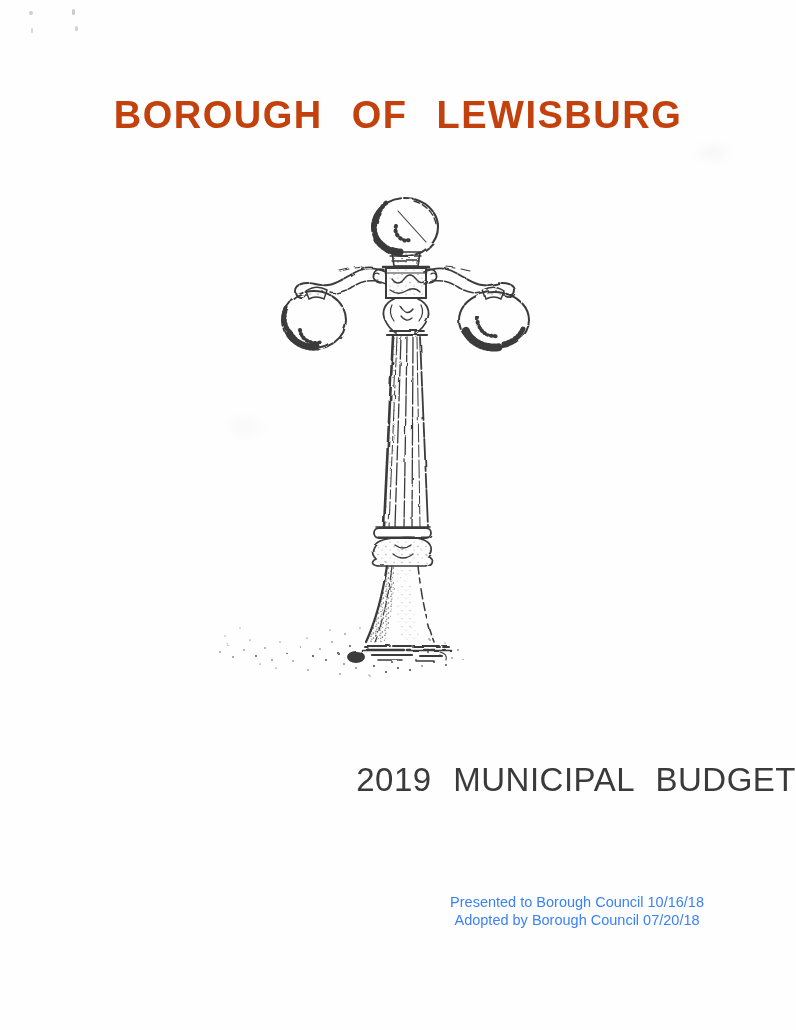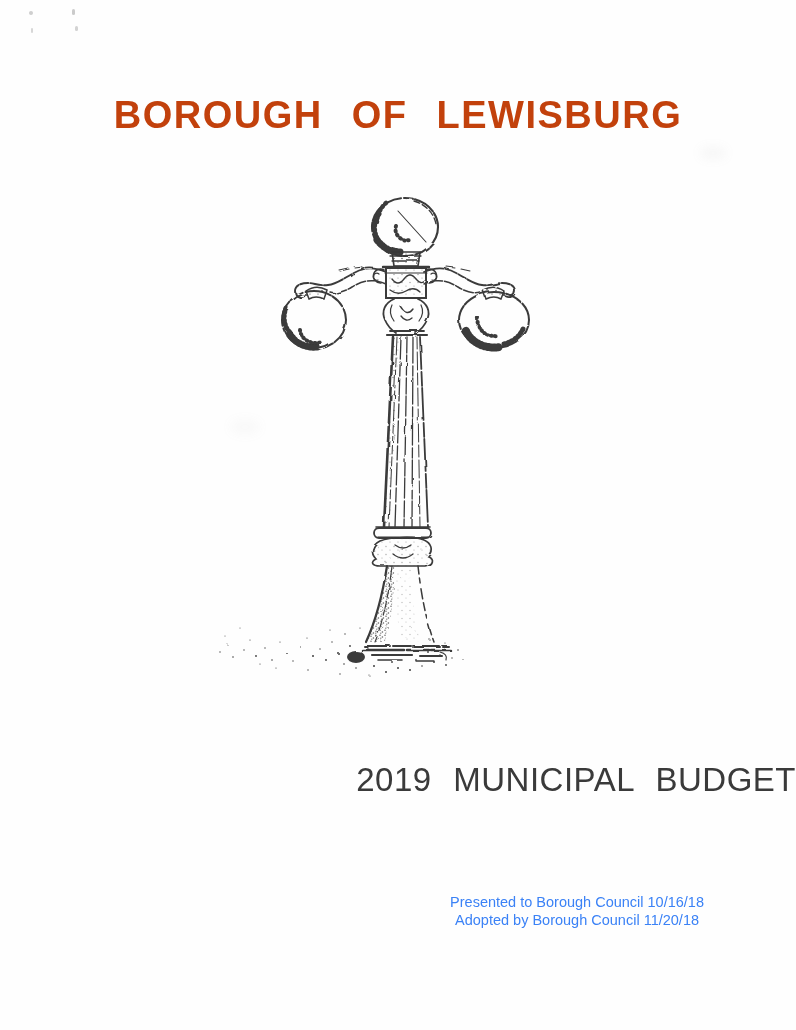--- a/index.html
+++ b/index.html
@@ -228,16 +228,16 @@
             <circle cx="260" cy="664" r="0.6"></circle>
         </g>
       </g>
     </svg>
   </figure>
 
   <h2 class="budget-title">2019 MUNICIPAL BUDGET</h2>
 
   <div class="credits">
     <div>Presented to Borough Council 10/16/18</div>
-    <div>Adopted by Borough Council 11/20/18</div>
+    <div>Adopted by Borough Council 07/20/18</div>
   </div>
 
 </div>
 
 </body></html>

